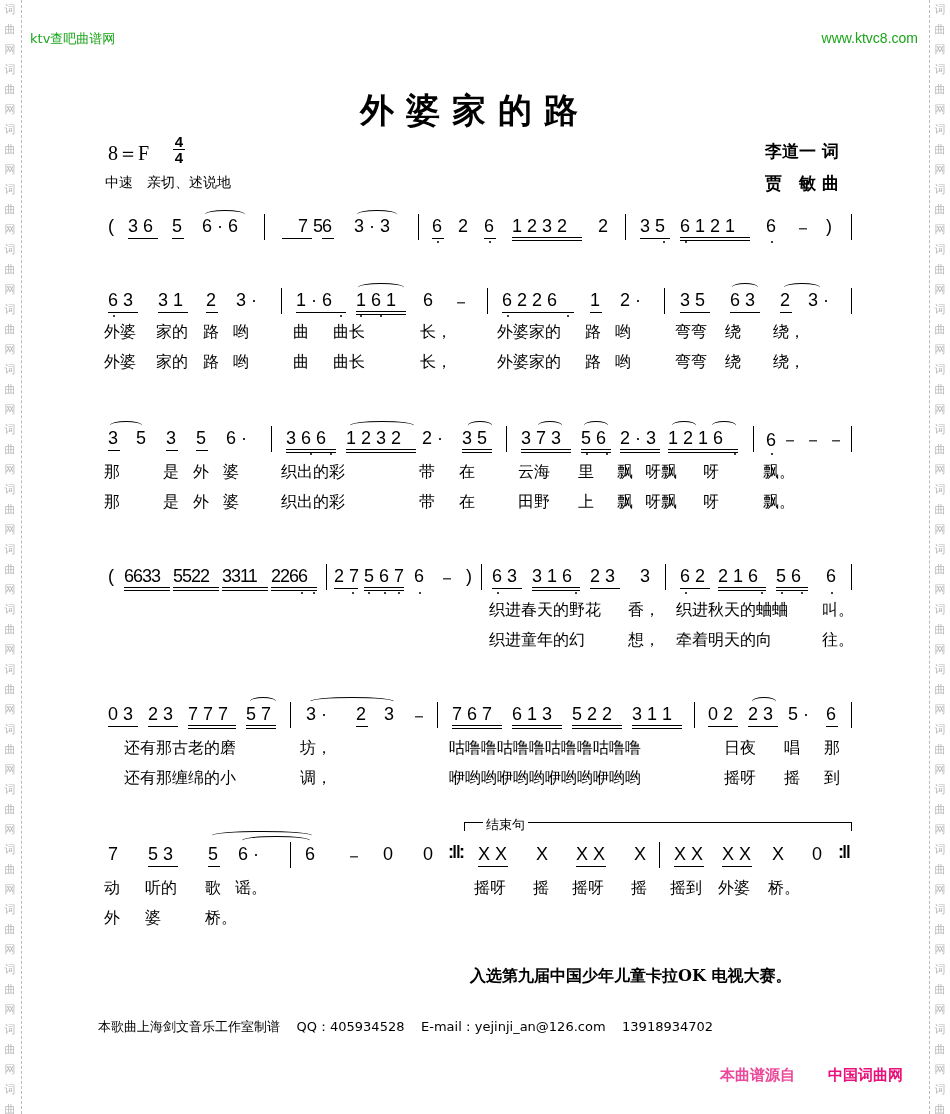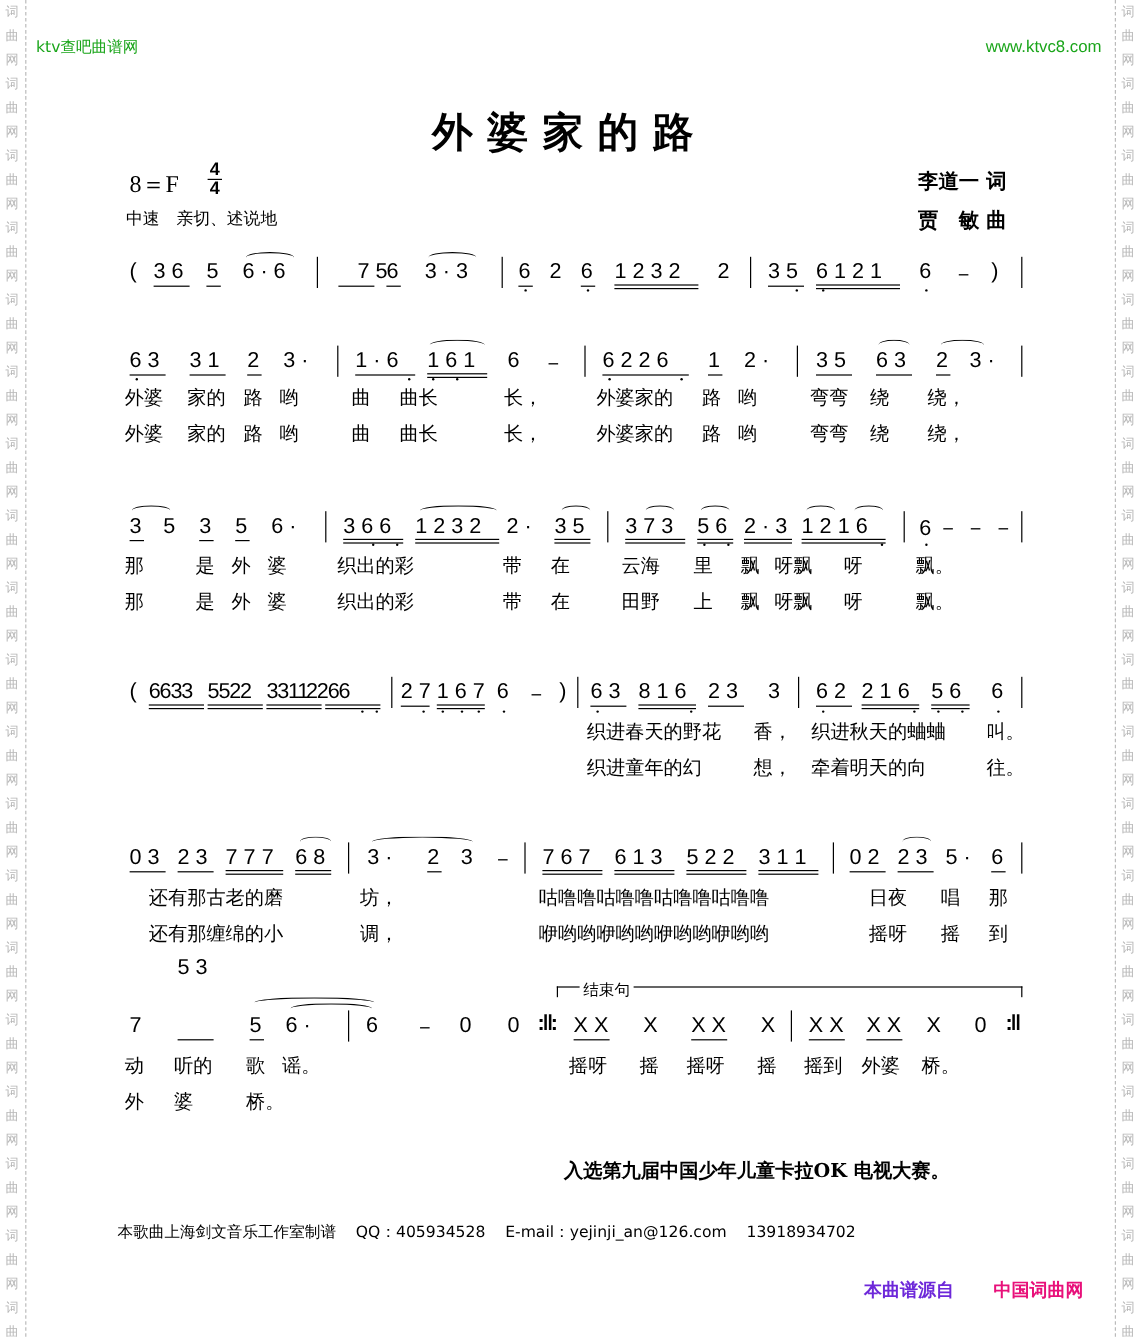--- a/index.html
+++ b/index.html
@@ -30,21 +30,21 @@
   .slur { position: absolute; height: 8px; border-top: 1px solid #000; border-radius: 50% 50% 0 0; }
   .dot { position: absolute; width: 2px; height: 2px; background: #000; border-radius: 1px; }
   .ending { position: absolute; left: 464px; top: 822px; width: 386px; height: 8px;
             border-top: 1px solid #000; border-left: 1px solid #000; border-right: 1px solid #000; }
   .ending-label { position: absolute; left: 483px; top: 816px; background: #fff; padding: 0 3px;
                   font-size: 13px; }
   .note-contest { position: absolute; left: 470px; top: 966px; font-family: "DejaVu Serif", serif;
                   font-weight: bold; font-size: 16px; }
   .footer-line { position: absolute; left: 98px; top: 1018px; font-size: 13px; white-space: pre; }
   .source { position: absolute; top: 1066px; font-size: 15px; font-weight: bold; }
-  .source.a { left: 720px; color: #6d28d9; }
+  .source.a { left: 720px; color: #ec4899; }
   .source.b { left: 828px; color: #e8107a; }
 </style>
 </head>
 <body>
 
 <div class="side left" id="wmL">
     <div class="wm-group" style="top: 0px;">
       <span>词</span>
       <span>曲</span>
       <span>网</span>
@@ -429,30 +429,30 @@
   <span class="ly" style="left:645px;top:492px">呀飘</span>
   <span class="ly" style="left:703px;top:492px">呀</span>
   <span class="ly" style="left:763px;top:492px">飘。</span>
 </div>
 
 <div>
   <span class="nt" style="left:108px;top:566px">(</span>
   <span class="nt" style="left:124px;top:566px;letter-spacing:-1px">6633</span>
   <span class="nt" style="left:173px;top:566px;letter-spacing:-1px">5522</span>
   <span class="nt" style="left:222px;top:566px;letter-spacing:-1px">3311</span>
-  <span class="nt" style="left:255px;top:566px;letter-spacing:-1px">2266</span>
+  <span class="nt" style="left:271px;top:566px;letter-spacing:-1px">2266</span>
   <div class="bar" style="left:326px;top:564px"></div>
   <span class="nt" style="left:334px;top:566px">2 7</span>
-  <span class="nt" style="left:364px;top:566px">1 6 7</span>
+  <span class="nt" style="left:364px;top:566px">5 6 7</span>
   <span class="nt" style="left:414px;top:566px">6</span>
   <span class="nt" style="left:438px;top:566px">－</span>
   <span class="nt" style="left:466px;top:566px">)</span>
   <div class="bar" style="left:481px;top:564px"></div>
   <span class="nt" style="left:492px;top:566px">6 3</span>
-  <span class="nt" style="left:532px;top:566px">8 1 6</span>
+  <span class="nt" style="left:532px;top:566px">3 1 6</span>
   <span class="nt" style="left:590px;top:566px">2 3</span>
   <span class="nt" style="left:640px;top:566px">3</span>
   <div class="bar" style="left:665px;top:564px"></div>
   <span class="nt" style="left:680px;top:566px">6 2</span>
   <span class="nt" style="left:718px;top:566px">2 1 6</span>
   <span class="nt" style="left:776px;top:566px">5 6</span>
   <span class="nt" style="left:826px;top:566px">6</span>
   <div class="bar" style="left:851px;top:564px"></div>
   <div class="ul2" style="left:124px;top:587px;width:46px"></div>
   <div class="ul2" style="left:173px;top:587px;width:46px"></div>
@@ -488,21 +488,21 @@
   <span class="ly" style="left:489px;top:630px">织进童年的幻</span>
   <span class="ly" style="left:628px;top:630px">想，</span>
   <span class="ly" style="left:676px;top:630px">牵着明天的向</span>
   <span class="ly" style="left:822px;top:630px">往。</span>
 </div>
 
 <div>
   <span class="nt" style="left:108px;top:704px">0 3</span>
   <span class="nt" style="left:148px;top:704px">2 3</span>
   <span class="nt" style="left:188px;top:704px">7 7 7</span>
-  <span class="nt" style="left:246px;top:704px">6 8</span>
+  <span class="nt" style="left:246px;top:704px">5 7</span>
   <div class="bar" style="left:290px;top:702px"></div>
   <span class="nt" style="left:306px;top:704px">3 ·</span>
   <span class="nt" style="left:356px;top:704px">2</span>
   <span class="nt" style="left:384px;top:704px">3</span>
   <span class="nt" style="left:410px;top:704px">－</span>
   <div class="bar" style="left:437px;top:702px"></div>
   <span class="nt" style="left:452px;top:704px">7 6 7</span>
   <span class="nt" style="left:512px;top:704px">6 1 3</span>
   <span class="nt" style="left:572px;top:704px">5 2 2</span>
   <span class="nt" style="left:632px;top:704px">3 1 1</span>
@@ -539,21 +539,21 @@
   <span class="ly" style="left:449px;top:768px">咿哟哟咿哟哟咿哟哟咿哟哟</span>
   <span class="ly" style="left:724px;top:768px">摇呀</span>
   <span class="ly" style="left:784px;top:768px">摇</span>
   <span class="ly" style="left:824px;top:768px">到</span>
 </div>
 
 <div>
   <div class="ending"></div>
   <span class="ending-label">结束句</span>
   <span class="nt" style="left:108px;top:844px">7</span>
-  <span class="nt" style="left:148px;top:796px">5 3</span>
+  <span class="nt" style="left:148px;top:844px">5 3</span>
   <span class="nt" style="left:208px;top:844px">5</span>
   <span class="nt" style="left:238px;top:844px">6 ·</span>
   <div class="bar" style="left:290px;top:842px"></div>
   <span class="nt" style="left:305px;top:844px">6</span>
   <span class="nt" style="left:345px;top:844px">－</span>
   <span class="nt" style="left:383px;top:844px">0</span>
   <span class="nt" style="left:423px;top:844px">0</span>
   <span class="nt" style="left:448px;top:842px;font-weight:bold;letter-spacing:-2px">:‖:</span>
   <span class="nt" style="left:478px;top:844px">X X</span>
   <span class="nt" style="left:536px;top:844px">X</span>

